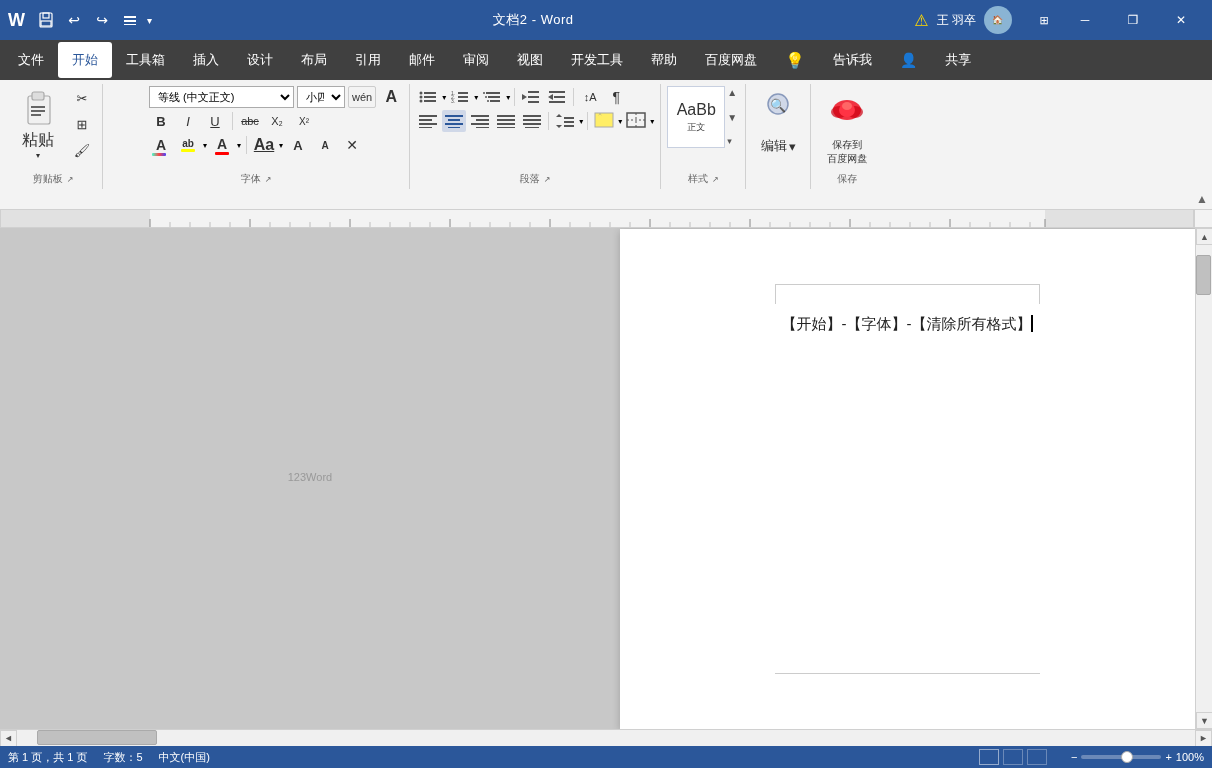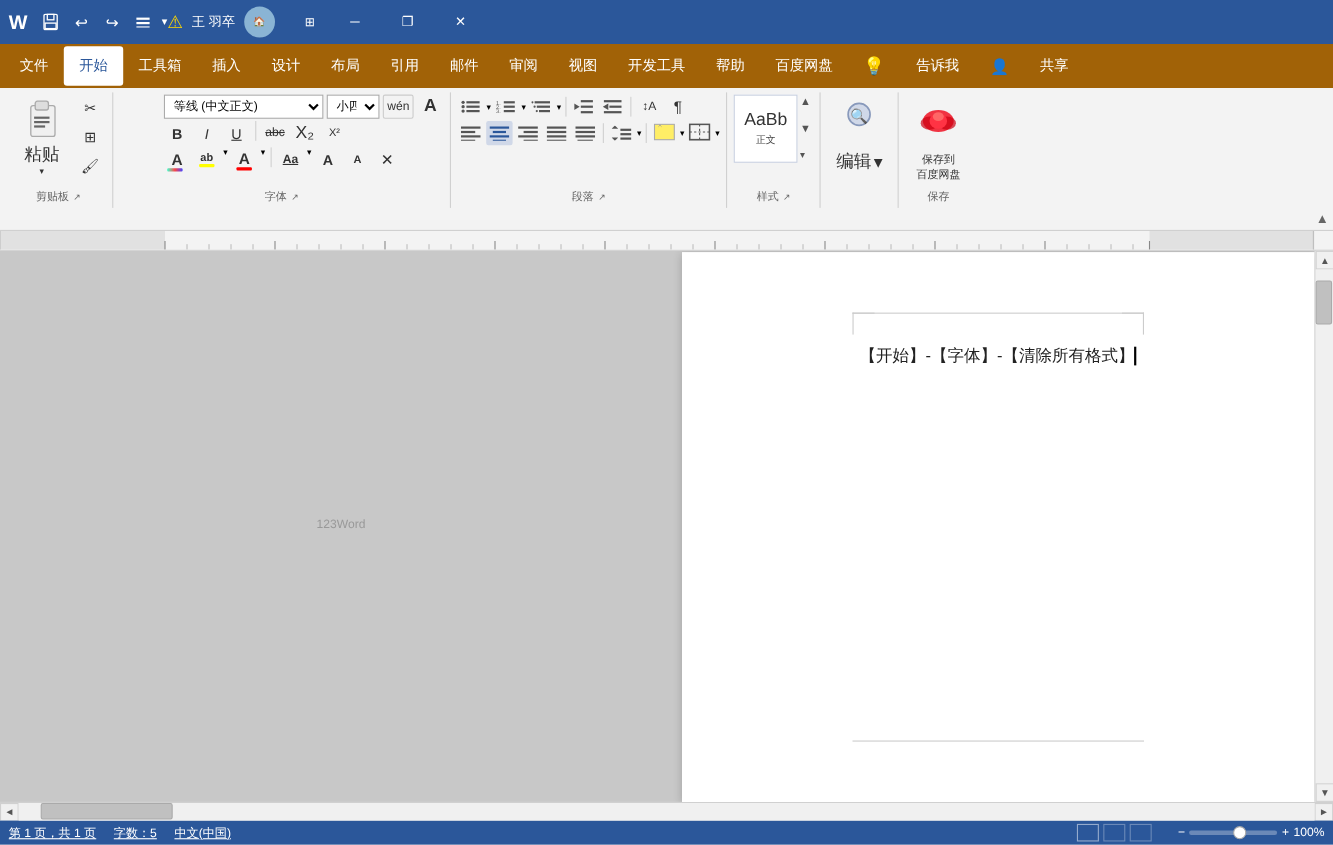--- a/index.html
+++ b/index.html
@@ -63,21 +63,21 @@
       display: flex; align-items: center; gap: 2px; margin-left: 8px;
     }
     #title-bar .win-btn {
       width: 46px; height: 40px;
       display: flex; align-items: center; justify-content: center;
       font-size: 12px; color: white; cursor: pointer;
     }
 
     
     #menu-bar {
-      background: #a16207;
+      background: #404040;
       height: 40px;
       display: flex;
       align-items: center;
       padding: 0 4px;
     }
     .menu-item {
       padding: 6px 14px;
       font-size: 13px;
       color: white;
       cursor: pointer;
@@ -164,21 +164,21 @@
     }
 
     
     .font-group-rows {
       display: flex;
       flex-direction: column;
       gap: 2px;
     }
     .font-row1, .font-row2, .font-row3 {
       display: flex;
-      align-items: flex-start;
+      align-items: center;
       gap: 3px;
       padding-left: 40px;
     }
     .font-select {
       width: 145px; height: 22px;
       border: 1px solid #ababab;
       background: white;
       font-size: 11px;
       padding: 0 4px;
       cursor: pointer;
@@ -229,21 +229,21 @@
       flex-direction: column;
       align-items: center;
       justify-content: flex-start;
       padding: 4px 8px;
       cursor: pointer;
       border-radius: 3px;
       min-width: 45px;
       gap: 2px;
     }
     .edit-icon { font-size: 28px; color: #333; }
-    .edit-label { font-size: 16px; color: #333; text-align: center; }
+    .edit-label { font-size: 13px; color: #333; text-align: center; }
 
     
     .save-btn-large {
       display: flex;
       flex-direction: column;
       align-items: center;
       justify-content: flex-start;
       padding: 4px 8px;
       cursor: pointer;
       border-radius: 3px;
@@ -347,21 +347,21 @@
     #status-bar {
       height: 22px;
       background: #2b579a;
       display: flex;
       align-items: center;
       padding: 0 8px;
       gap: 16px;
       color: white;
       font-size: 11px;
     }
-    #status-bar .status-item { cursor: default; text-decoration: underline; }
+    #status-bar .status-item { cursor: default; }
 
     
     #bottom-scrollbar {
       height: 17px;
       background: #f0f0f0;
       border-top: 1px solid #d0d0d0;
       display: flex;
       align-items: center;
     }
     .hscroll-btn {
@@ -442,20 +442,23 @@
       <div class="save-icon-btn" style="font-size:11px;">
         <svg width="14" height="10" viewBox="0 0 14 10">
             <rect x="1" y="1" width="12" height="2" fill="white"></rect>
             <rect x="1" y="5" width="12" height="2" fill="white"></rect>
             <rect x="1" y="9" width="12" height="2" fill="white"></rect>
           </svg>
       </div>
       <div class="customize-btn">▾</div>
     </div>
 
+    <div class="title-center">
+      <span>文档2 - Word</span>
+    </div>
 
     <div class="title-right">
       <span class="warning-icon">⚠</span>
       <span class="user-name">王 羽卒</span>
       <div class="avatar">
         <span style="font-size:9px;color:#333;">🏠</span>
       </div>
       <div class="window-ctrl">
         <div class="small-btn" style="width:32px;height:40px;font-size:11px;color:white;">⊞</div>
         <div class="win-btn">─</div>
@@ -533,41 +536,41 @@
             </div>
 
             <div class="font-row2">
               <div class="font-btn bold">B</div>
               <div class="font-btn italic">I</div>
               <div class="font-btn underline" style="display:flex;flex-direction:column;align-items:center;">
                 <span>U</span>
               </div>
               <span class="separator"></span>
               <div class="font-btn strikethrough" style="font-size:11px;">abc</div>
-              <div class="font-btn" style="font-size:16px;">X₂</div>
+              <div class="font-btn" style="font-size:11px;">X₂</div>
               <div class="font-btn" style="font-size:10px;">X²</div>
             </div>
 
             <div class="font-row3">
               <div class="font-btn" style="position:relative;">
                 <span style="color:#333;font-size:14px;font-weight:bold;">A</span>
                 <span style="position:absolute;bottom:0;left:3px;width:14px;height:3px;background:linear-gradient(to right,#4fc,#f44,#44f);border-radius:1px;"></span>
               </div>
               <div class="font-btn" style="position:relative;display:flex;flex-direction:column;align-items:center;">
                 <span style="font-size:10px;color:#333;font-weight:bold;">ab</span>
                 <span style="width:14px;height:3px;background:#ffff00;border-radius:1px;"></span>
               </div>
               <span class="dropdown-arrow">▾</span>
               <div class="font-btn" style="position:relative;display:flex;flex-direction:column;align-items:center;">
                 <span style="font-size:14px;font-weight:bold;color:#333;">A</span>
                 <span style="width:14px;height:3px;background:#ff0000;border-radius:1px;"></span>
               </div>
               <span class="dropdown-arrow">▾</span>
               <span class="separator"></span>
-              <div class="font-btn" style="font-size:11px;font-weight:bold;text-decoration:underline;">Aa</div>
+              <div class="font-btn" style="font-size:16px;font-weight:bold;text-decoration:underline;">Aa</div>
               <span class="dropdown-arrow">▾</span>
               <div class="font-btn" style="font-size:13px;font-weight:bold;">A</div>
               <div class="font-btn" style="font-size:10px;font-weight:bold;">A</div>
               <div class="font-btn" style="font-size:14px;">✕</div>
             </div>
           </div>
         </div>
         <div class="ribbon-group-label">
           <span>字体</span>
           <span class="group-expand">↗</span>

